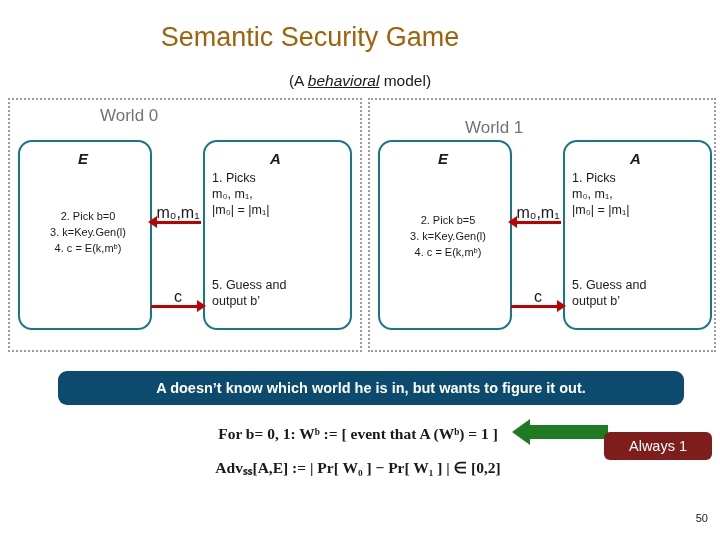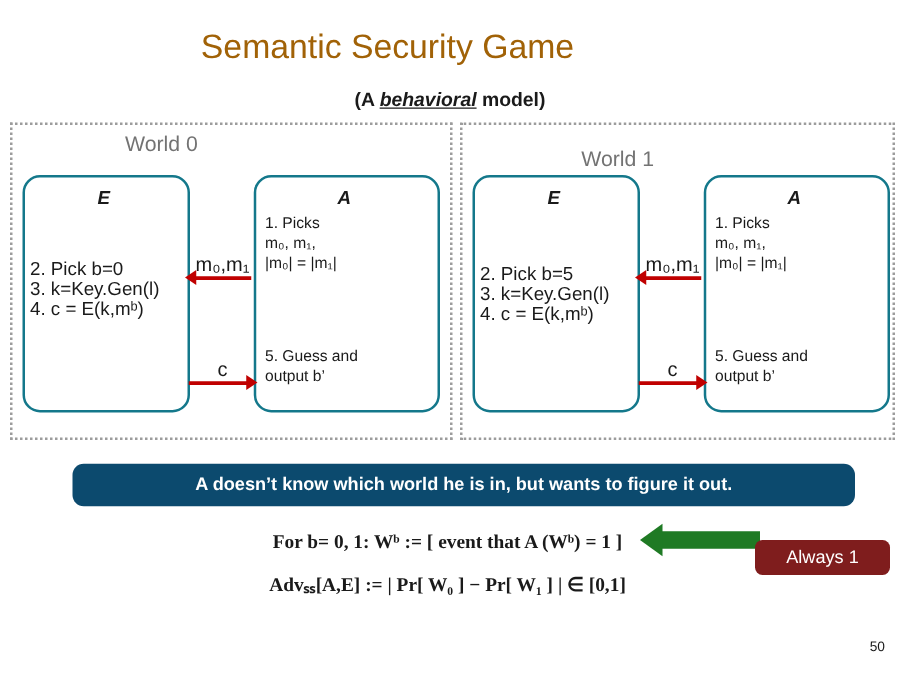--- a/index.html
+++ b/index.html
@@ -13,21 +13,21 @@
   .abs{position:absolute;}
 
   
   #title{
     top:22px;left:0;width:620px;text-align:center;
     font-size:27px;color:#a16207;font-weight:normal;
     letter-spacing:0px;
   }
   #subtitle{
     top:72px;left:0;width:720px;text-align:center;
-    font-size:15.5px;color:#1a1a1a;font-weight:bold;
+    font-size:15.5px;color:#1a1a1a;
   }
   #subtitle i{font-style:italic;text-decoration:underline;}
 
   .world-label{
     font-size:17px;color:#737373;text-align:left;
   }
   #world0-label{top:106px;left:100px;width:190px;}
   #world1-label{top:106px;left:465px;width:190px;margin-top:12px;}
 
   
@@ -54,21 +54,21 @@
   .box-letter{
     font-size:15px;font-style:italic;font-weight:bold;color:#1a1a1a;
     text-align:center;
   }
   #e0-letter{top:150px;left:18px;width:130px;}
   #a0-letter{top:150px;left:203px;width:145px;}
   #e1-letter{top:150px;left:378px;width:130px;}
   #a1-letter{top:150px;left:563px;width:145px;}
 
   .body-text{
-    font-size:15px;color:#1a1a1a;line-height:16px;
+    font-size:11px;color:#1a1a1a;line-height:16px;text-align:center;
   }
   #e0-text{top:208px;left:24px;width:128px;}
   #e1-text{top:212px;left:384px;width:128px;}
 
   #a0-text1{top:170px;left:212px;width:130px;font-size:12.5px;line-height:16px;color:#1a1a1a;}
   #a1-text1{top:170px;left:572px;width:130px;font-size:12.5px;line-height:16px;color:#1a1a1a;}
   #a0-text2{top:277px;left:212px;width:130px;font-size:12.5px;line-height:16px;color:#1a1a1a;}
   #a1-text2{top:277px;left:572px;width:130px;font-size:12.5px;line-height:16px;color:#1a1a1a;}
 
   
@@ -222,21 +222,21 @@
 <div class="abs arrow-line" id="arr1-top-line"></div>
 <div class="abs arrow-head-left" id="arr1-top-head"></div>
 <div class="abs arrow-line" id="arr1-bot-line"></div>
 <div class="abs arrow-head-right" id="arr1-bot-head"></div>
 
 <div class="abs" id="banner">
   <span id="banner-text">A doesn’t know which world he is in, but wants to figure it out.</span>
 </div>
 
 <div class="abs" id="formula1">For b= 0, 1:  Wᵇ := [ event that A (Wᵇ) = 1 ]</div>
-<div class="abs" id="formula2">Advₛₛ[A,E] := | Pr[ W₀ ] −  Pr[ W₁ ] |    ∈ [0,1]</div>
+<div class="abs" id="formula2">Advₛₛ[A,E] := | Pr[ W₀ ] −  Pr[ W₁ ] |    ∈ [0,2]</div>
 
 <div class="abs" id="always1-arrow"></div>
 <div class="abs" id="always1-arrow-head"></div>
 <div class="abs" id="always1-box">
   <span id="always1-text">Always 1</span>
 </div>
 
 <div class="abs" id="pagenum">50</div>
 
 </body></html>

